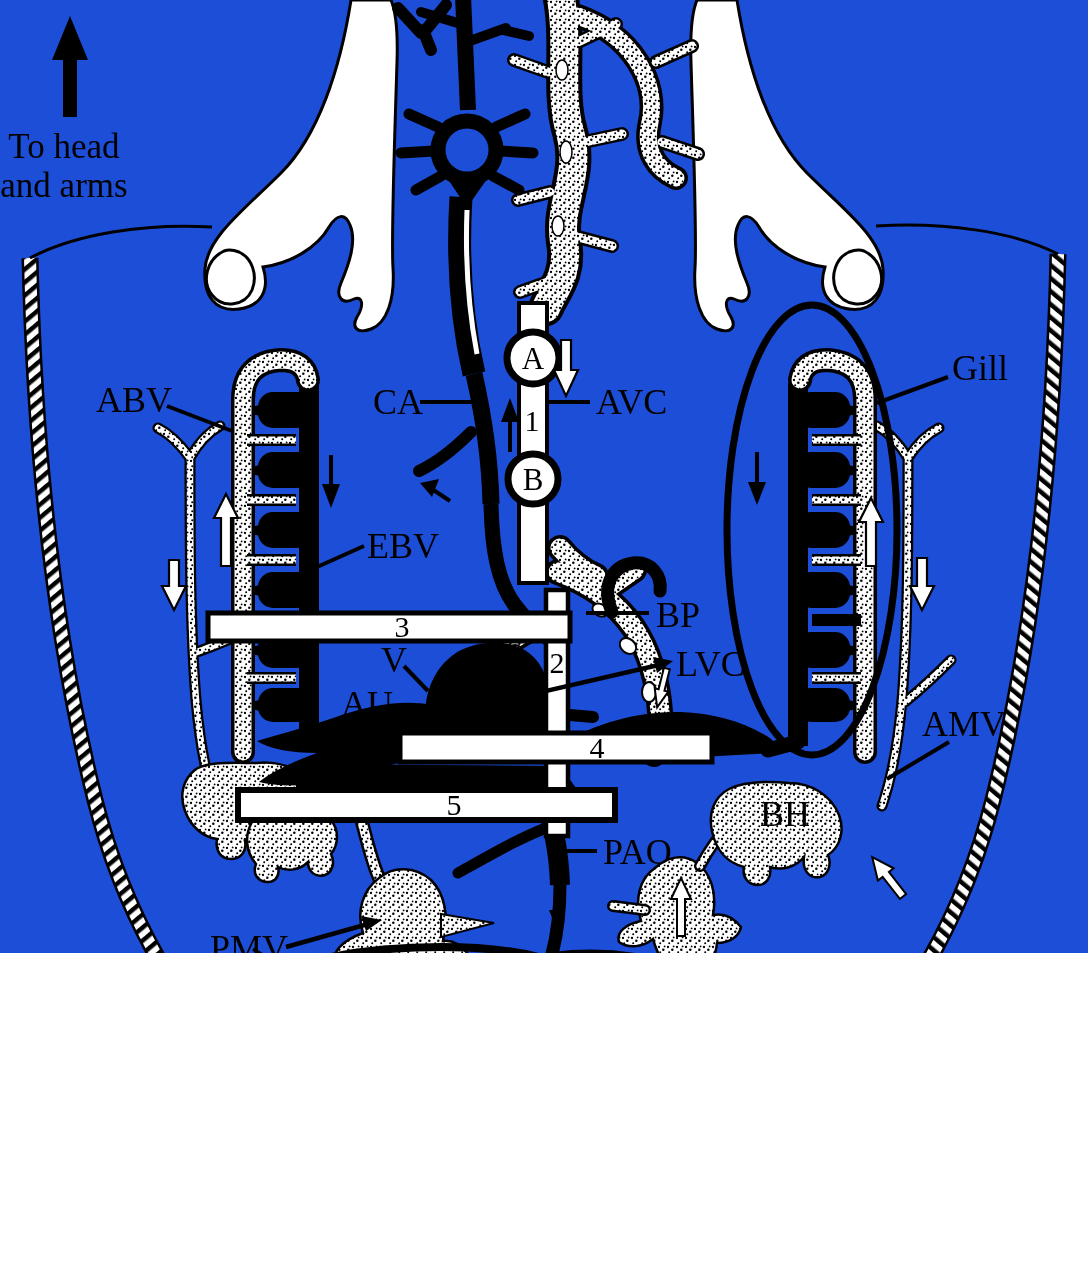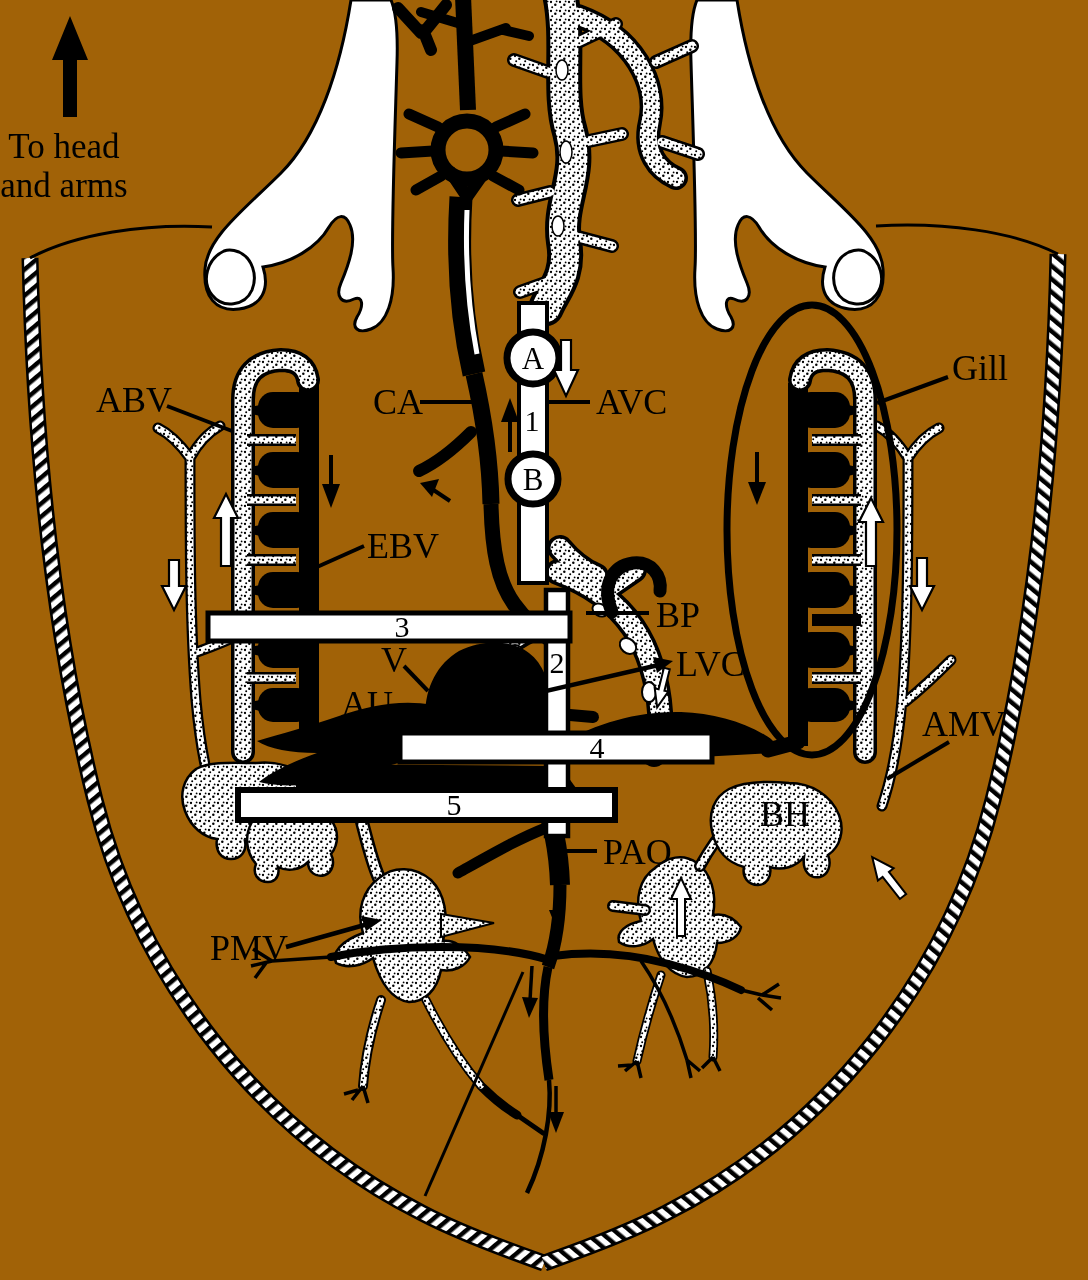--- a/index.html
+++ b/index.html
@@ -1,16 +1,16 @@
 <!DOCTYPE html>
 <html><head>
 <meta charset="utf-8">
 <style>
   html,body{margin:0;padding:0;background:#ffffff;}
-  .stage{width:1088px;height:1280px;position:relative;background:#a16207;overflow:hidden;}
+  .stage{width:1088px;height:953px;position:relative;background:#1d4ed8;overflow:hidden;}
   svg{display:block;}
   text{font-family:"Liberation Serif","DejaVu Serif",serif;fill:#000;}
   .lbl{font-size:36px;}
   .num{font-size:30px;}
   .cir{font-size:31px;}
   .note{font-size:35px;}
 </style>
 </head>
 <body>
 

